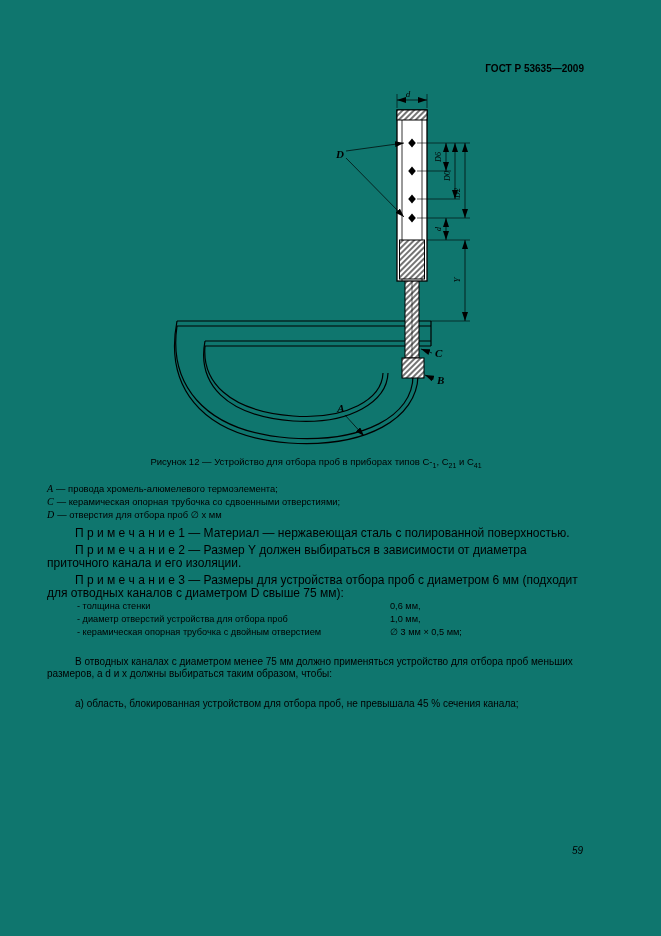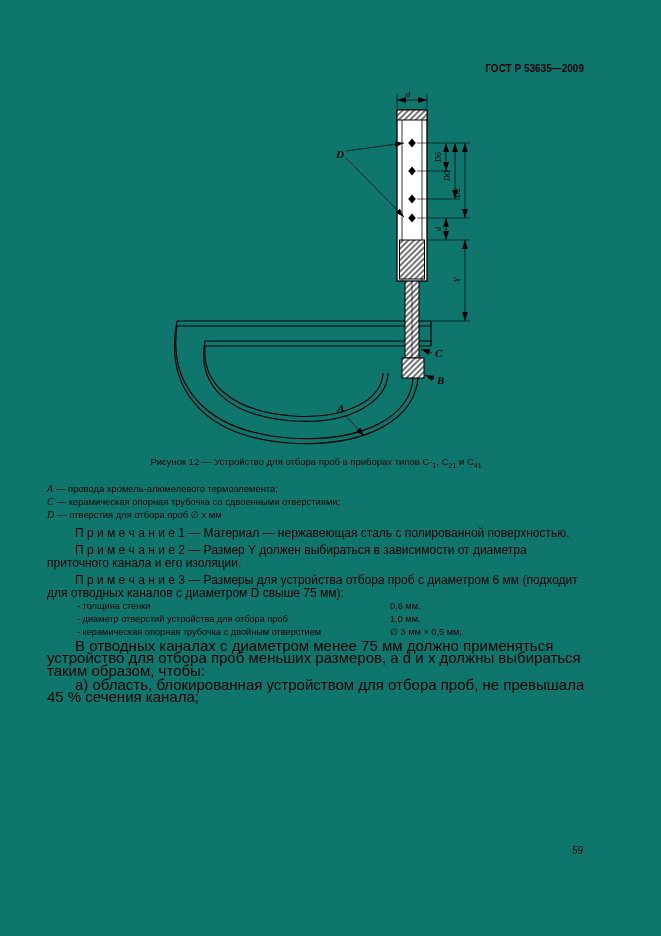--- a/index.html
+++ b/index.html
@@ -12,21 +12,21 @@
   .fig-svg { display:block; }
   .figure-caption { font-size:9.5px; text-align:center; margin-top:6px; }
   .figure-caption sub { font-size:7px; }
   .legend { margin-top:13px; font-size:9.4px; line-height:13.2px; }
   .legend-key { font-family:"Liberation Serif", serif; font-style:italic; font-size:10px; margin-right:3px; }
   .note { font-size:12px; line-height:12.6px; text-indent:28px; margin-top:5px; }
   .spec-list { margin-left:30px; font-size:9.2px; line-height:12.8px; margin-top:1px; }
   .spec-row { display:flex; }
   .spec-text { width:313px; flex:0 0 auto; }
   .spec-value { flex:0 0 auto; }
-  .para { font-size:15px; line-height:12.6px; text-indent:28px; margin-top:1px; }
+  .para { font-size:10px; line-height:12.6px; text-indent:28px; margin-top:17px; }
   .page-number { position:absolute; top:845px; right:78px; font-size:10px;font-style:italic; }
 </style>
 </head>
 <body>
 
 <div class="page">
 
   <div class="doc-header">ГОСТ Р 53635—2009</div>
 
   <div class="content">

